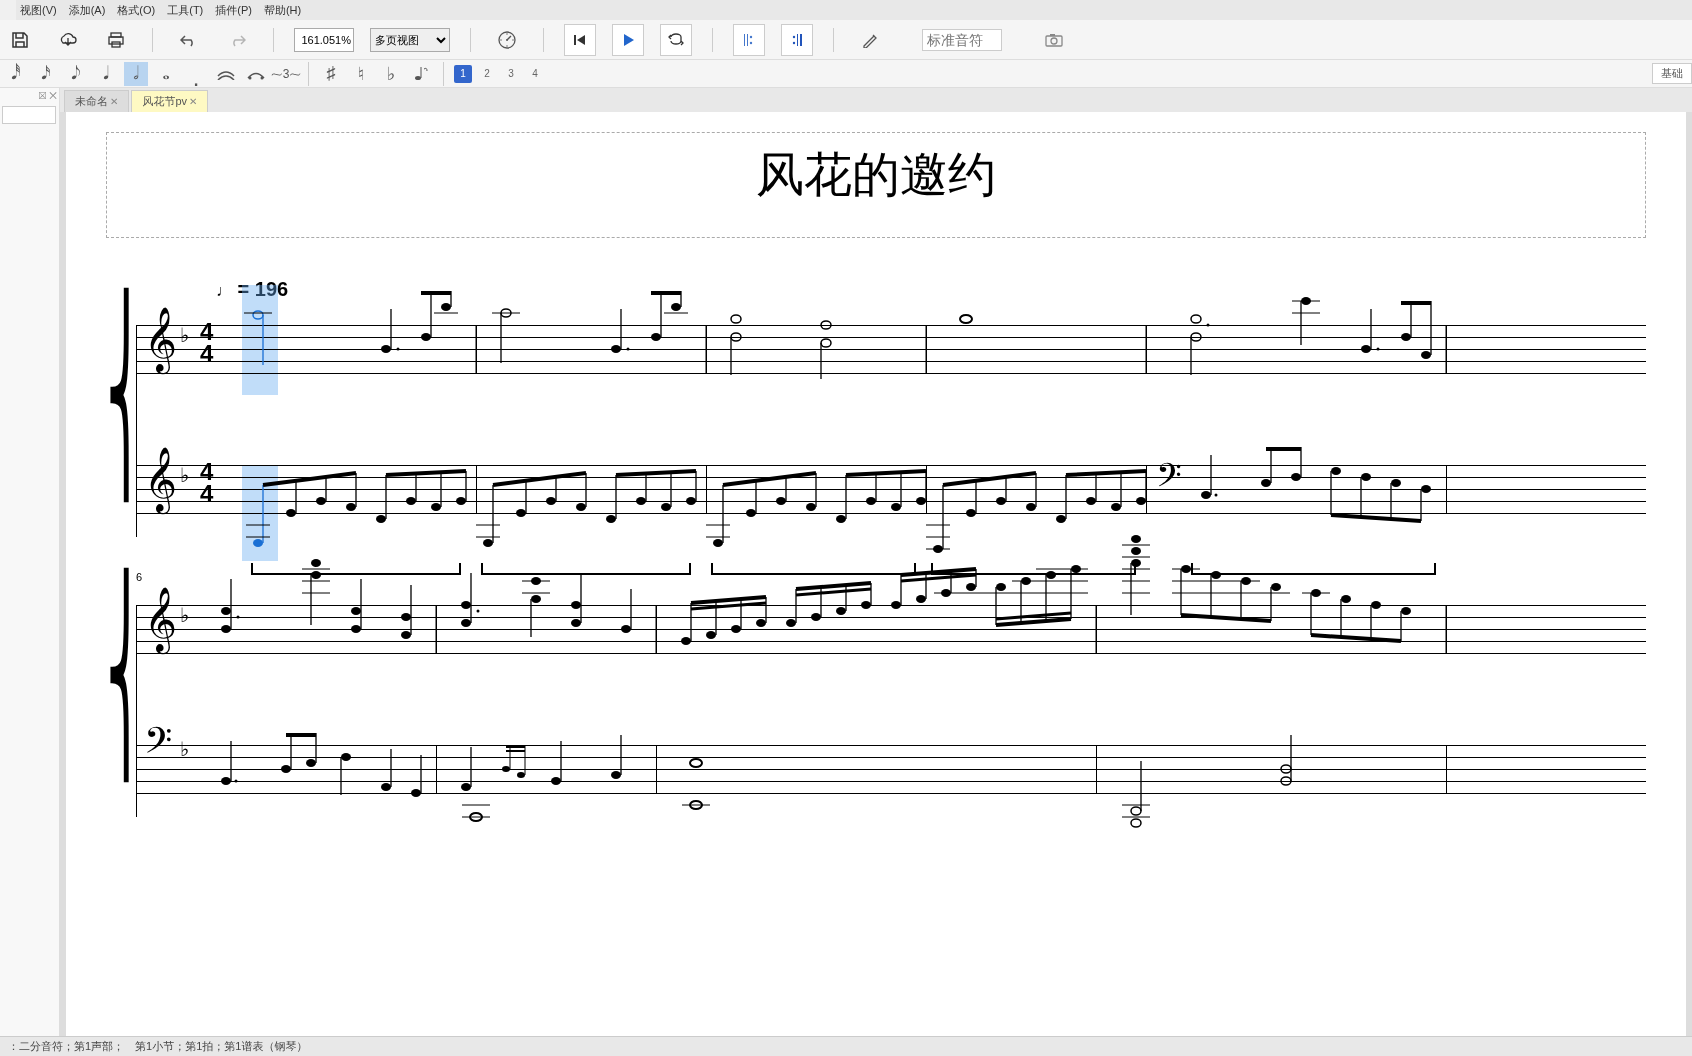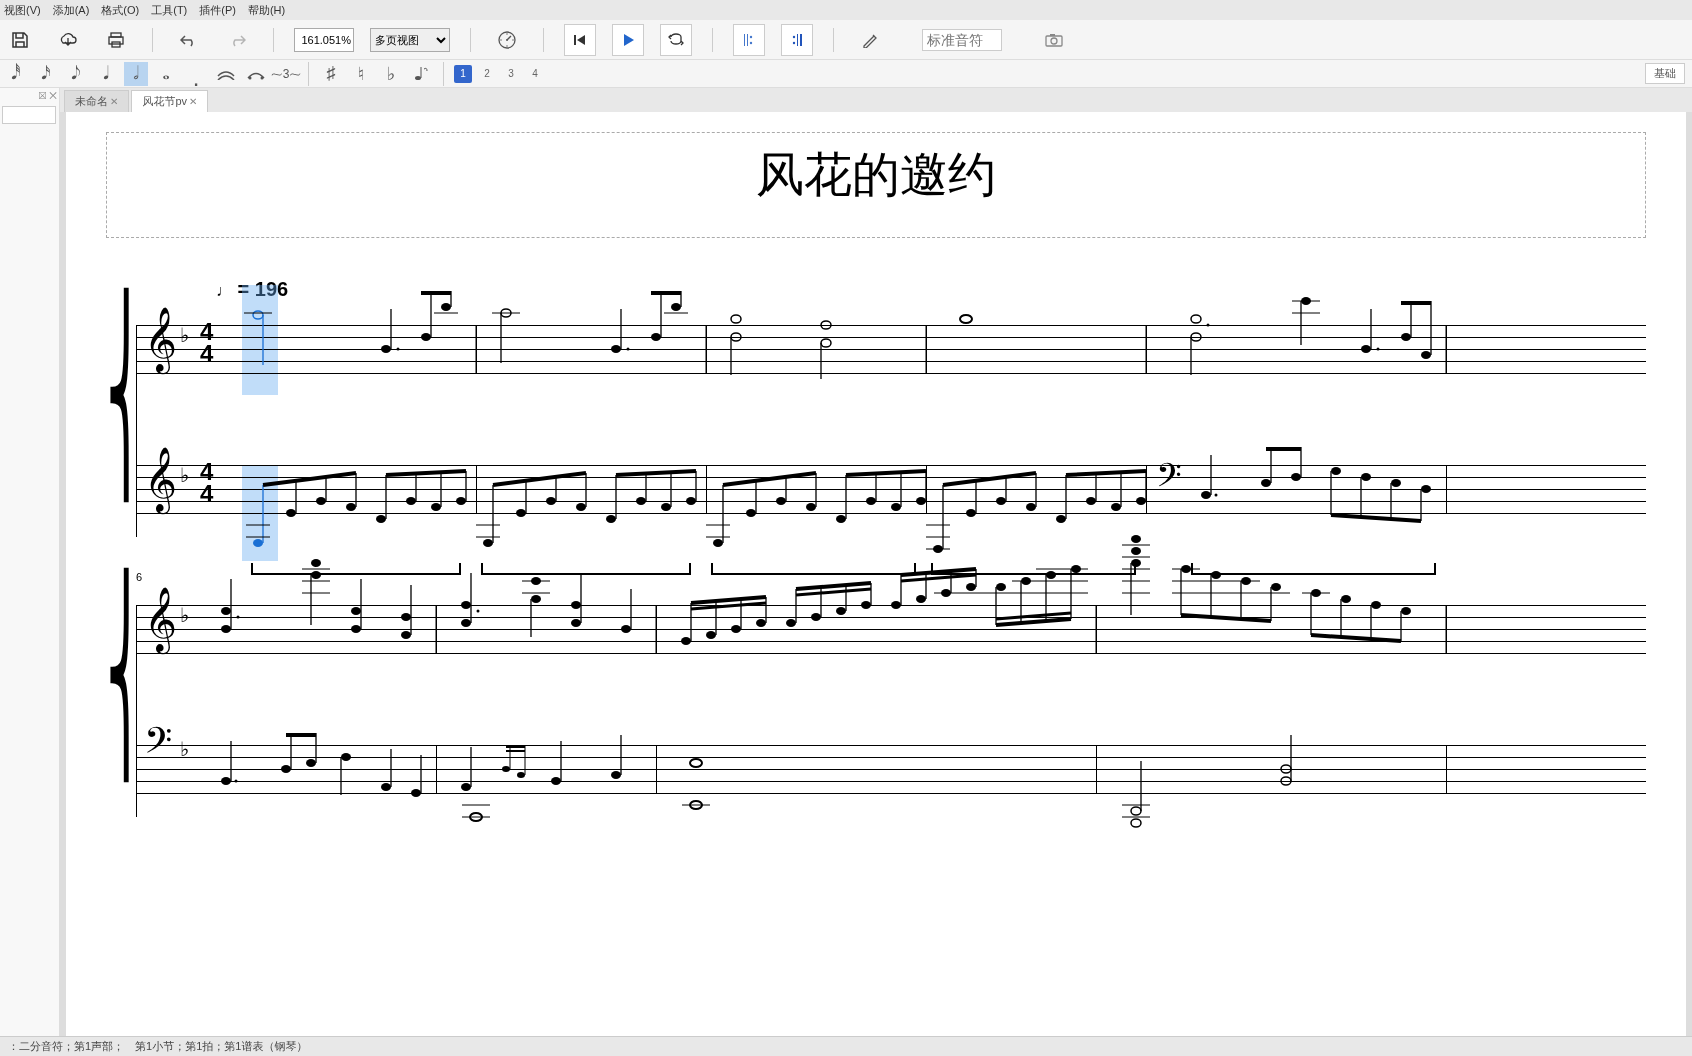--- a/index.html
+++ b/index.html
@@ -1,45 +1,45 @@
 <!DOCTYPE html>
 <html><head>
   <meta charset="utf-8">
   <style>
     * { margin: 0; padding: 0; box-sizing: border-box; }
     body { font-family: "Microsoft YaHei", sans-serif; background: #f0f0f0; overflow: hidden; width: 1692px; height: 1056px; }
     
-    .menubar { background: #e8e8e8; height: 20px; display: flex; align-items: center; padding: 0 4px; font-size: 11px; color: #333; }
+    .menubar { background: #e8e8e8; height: 20px; display: flex; align-items: center; padding: 0 4px; font-size: 11px; color: #333; margin-left: 16px; }
     .menubar span { margin-right: 12px; cursor: pointer; }
     
     .toolbar-main { background: #f5f5f5; height: 40px; display: flex; align-items: center; padding: 0 4px; border-bottom: 1px solid #ddd; gap: 16px; }
     .tb-btn { width: 32px; height: 32px; display: flex; align-items: center; justify-content: center; cursor: pointer; border-radius: 3px; }
     .tb-sep { width: 1px; height: 24px; background: #ccc; margin: 0 4px; }
     .zoom-input { width: 60px; height: 24px; font-size: 11px; border: 1px solid #aaa; text-align: right; padding: 0 2px; }
     .view-select { width: 80px; height: 24px; font-size: 11px; border: 1px solid #aaa; }
     .play-btn { width: 32px; height: 32px; display: flex; align-items: center; justify-content: center; background: #fff; border: 1px solid #ccc; cursor: pointer; }
     .play-btn.active { color: #2266cc; }
     .search-box { width: 80px; height: 22px; font-size: 14px; border: 1px solid #ccc; padding: 0 4px; color: #999; margin-left: 20px; }
     
     .toolbar-notes { background: #f5f5f5; height: 28px; display: flex; align-items: center; padding: 0 4px; border-bottom: 1px solid #ddd; gap: 6px; position: relative; }
     .note-btn { width: 24px; height: 24px; display: flex; align-items: center; justify-content: center; cursor: pointer; font-size: 18px; color: #555; }
     .note-btn.selected { background: #b8d4f0; }
     .voice-btn { width: 18px; height: 18px; display: flex; align-items: center; justify-content: center; font-size: 10px; color: #666; cursor: pointer; }
     .voice-btn.active { background: #3366cc; color: #fff; border-radius: 2px; }
-    .basic-btn { position: absolute; right: 7px; font-size: 11px; color: #555; padding: 2px 8px; border: 1px solid #ccc; background: #fff; }
+    .basic-btn { position: absolute; right: 0; font-size: 11px; color: #555; padding: 2px 8px; border: 1px solid #ccc; background: #fff; }
     
     .workspace { display: flex; height: calc(100% - 108px); }
     .sidebar { width: 60px; background: #f8f8f8; border-right: 1px solid #ddd; position: relative; }
     .palette-close { position: absolute; top: 2px; right: 2px; font-size: 10px; color: #888; }
     .palette-input { width: 54px; margin: 18px 2px 0 2px; height: 18px; font-size: 10px; border: 1px solid #ccc; }
     
     .doc-area { flex: 1; background: #ddd; display: flex; flex-direction: column; }
     .tabs { background: #e8e8e8; height: 24px; display: flex; align-items: flex-end; padding-left: 4px; }
     .tab { padding: 3px 10px; font-size: 11px; color: #555; background: #ddd; border: 1px solid #ccc; border-bottom: none; margin-right: 2px; cursor: pointer; display: flex; align-items: center; gap: 2px; }
-    .tab.active { background: #ffffff; }
+    .tab.active { background: #fef9c3; }
     .tab-close { font-size: 10px; color: #888; }
     
     .score-viewport { flex: 1; overflow: auto; background: #ddd; padding: 0; }
     .score-page { background: #fff; margin: 0 auto; width: 1620px; min-height: 1000px; position: relative; padding: 20px 40px; }
     
     .title-frame { border: 1px dashed #aaa; padding: 10px 20px 30px 20px; margin-bottom: 40px; }
     .score-title { font-size: 48px; text-align: center; font-weight: normal; }
     .score-subtitle { font-size: 22px; text-align: right; margin-top: 20px; }
     
     .tempo { font-size: 20px; font-weight: bold; margin-left: 110px; margin-bottom: 4px; }

